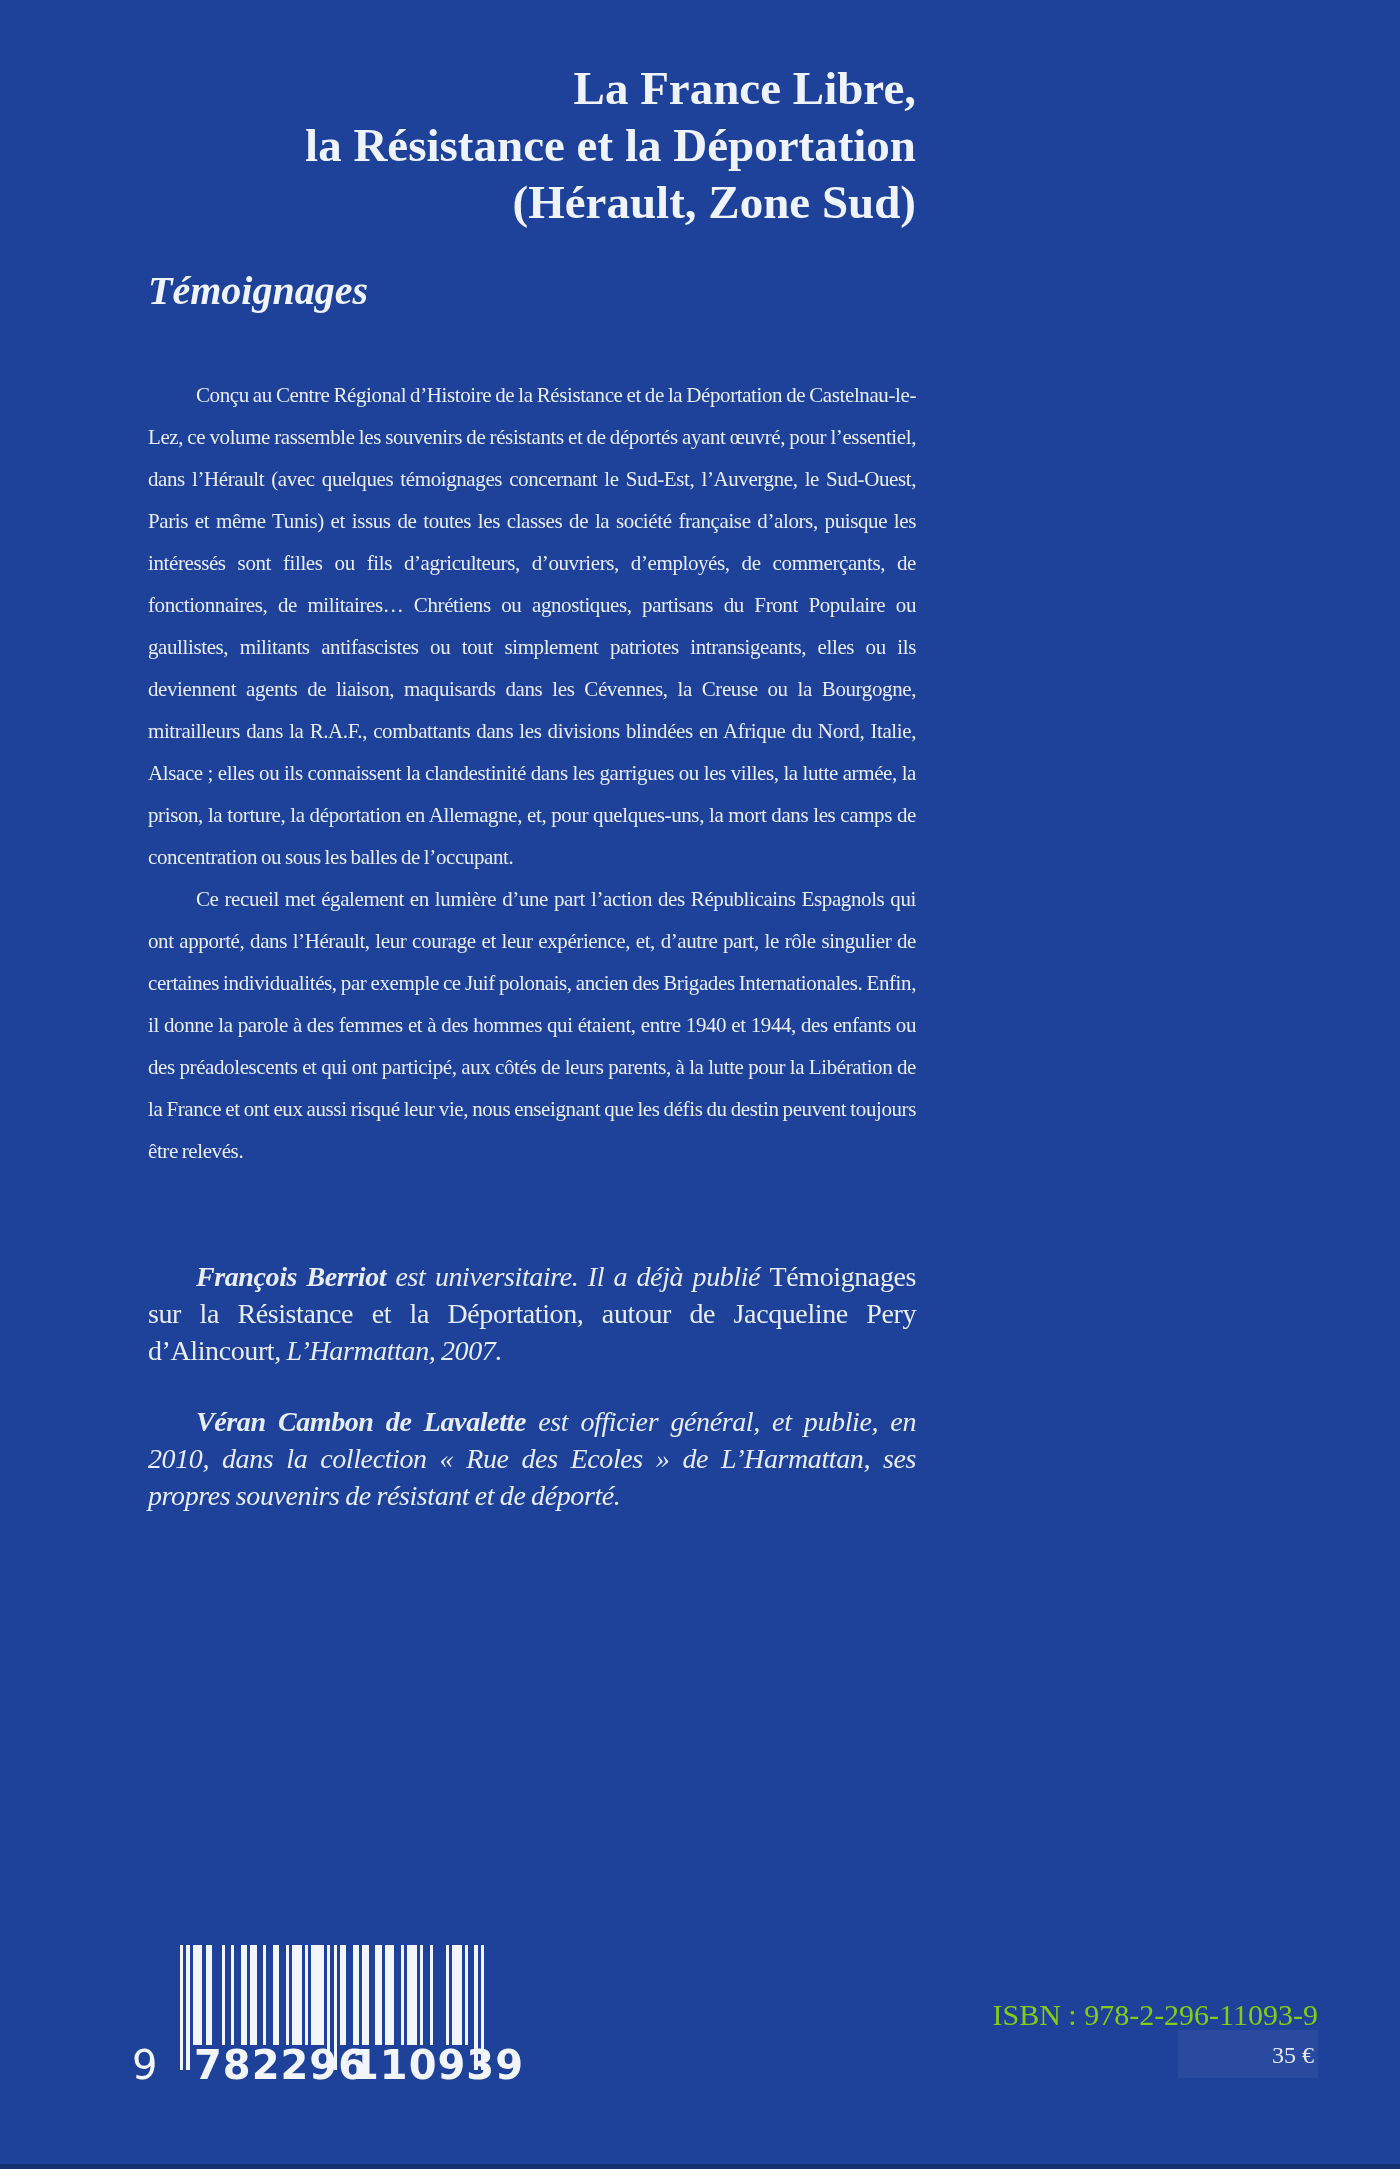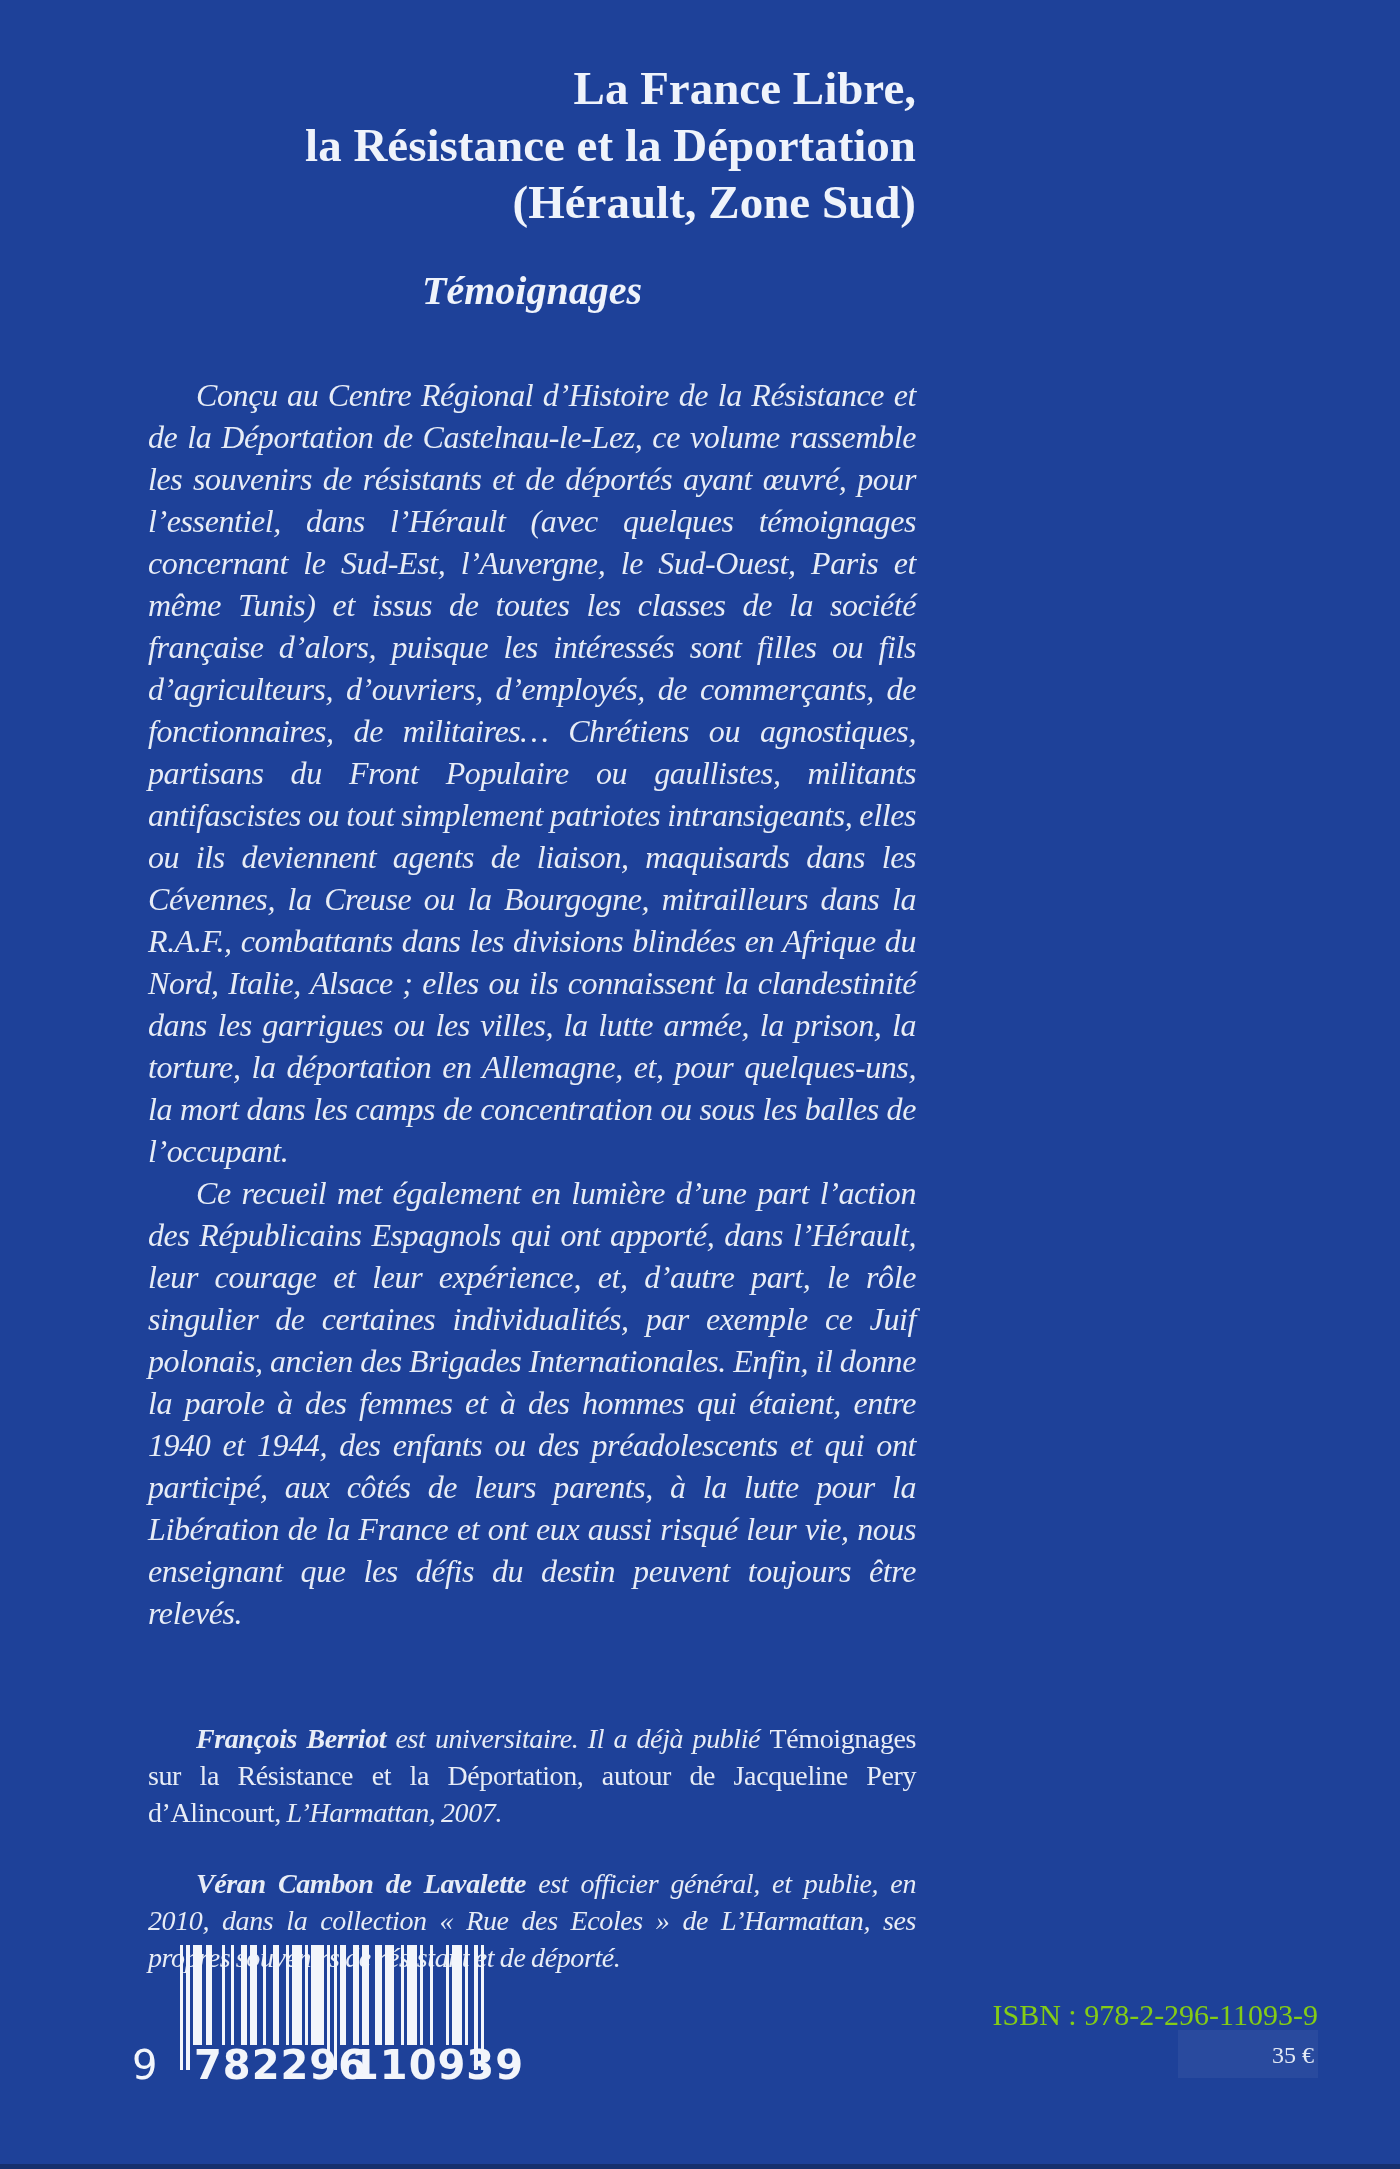--- a/index.html
+++ b/index.html
@@ -16,36 +16,34 @@
     width:768px;
   }
   .title-block{
     text-align:right;
     color:#eff3fb;
     font-weight:bold;
     font-size:47px;
     line-height:57px;
   }
   .subtitle{
-    text-align:center;
     color:#eff3fb;
     font-weight:bold;
     font-style:italic;
     font-size:40px;
     margin-top:36px;
   }
   .body-block{
     margin-top:60px;
     color:#e7ecf6;
-    font-size:32px;
+    font-size:21px;
     line-height:42px;
     text-align:justify;
     letter-spacing:-0.4px;
     word-spacing:-1px;
-    font-style:italic;
   }
   .body-para{margin:0;text-indent:48px;}
   .bio-block{
     margin-top:86px;
     color:#e7ecf6;
     font-size:28px;
     line-height:37px;
     text-align:justify;
     font-style:italic;
     letter-spacing:-0.4px;

